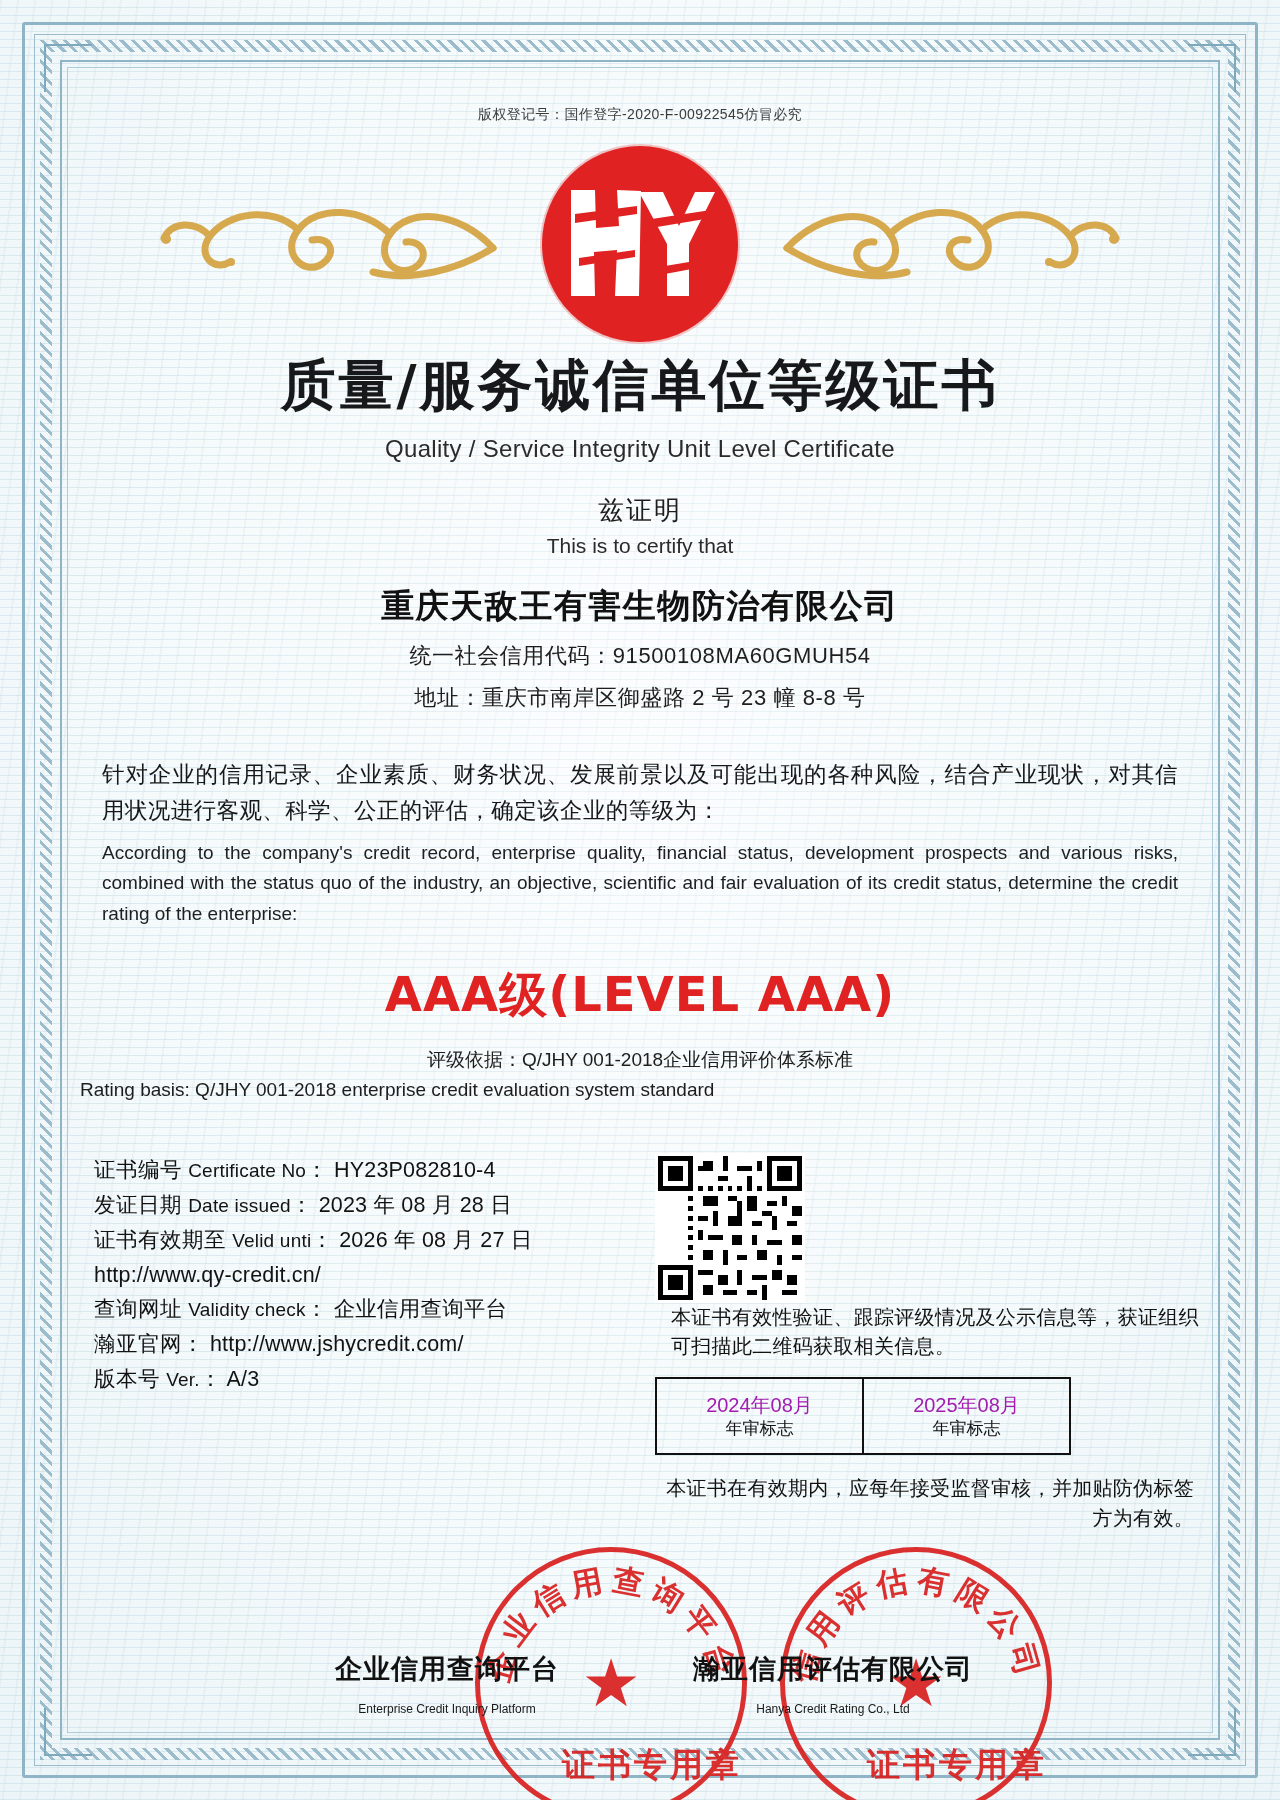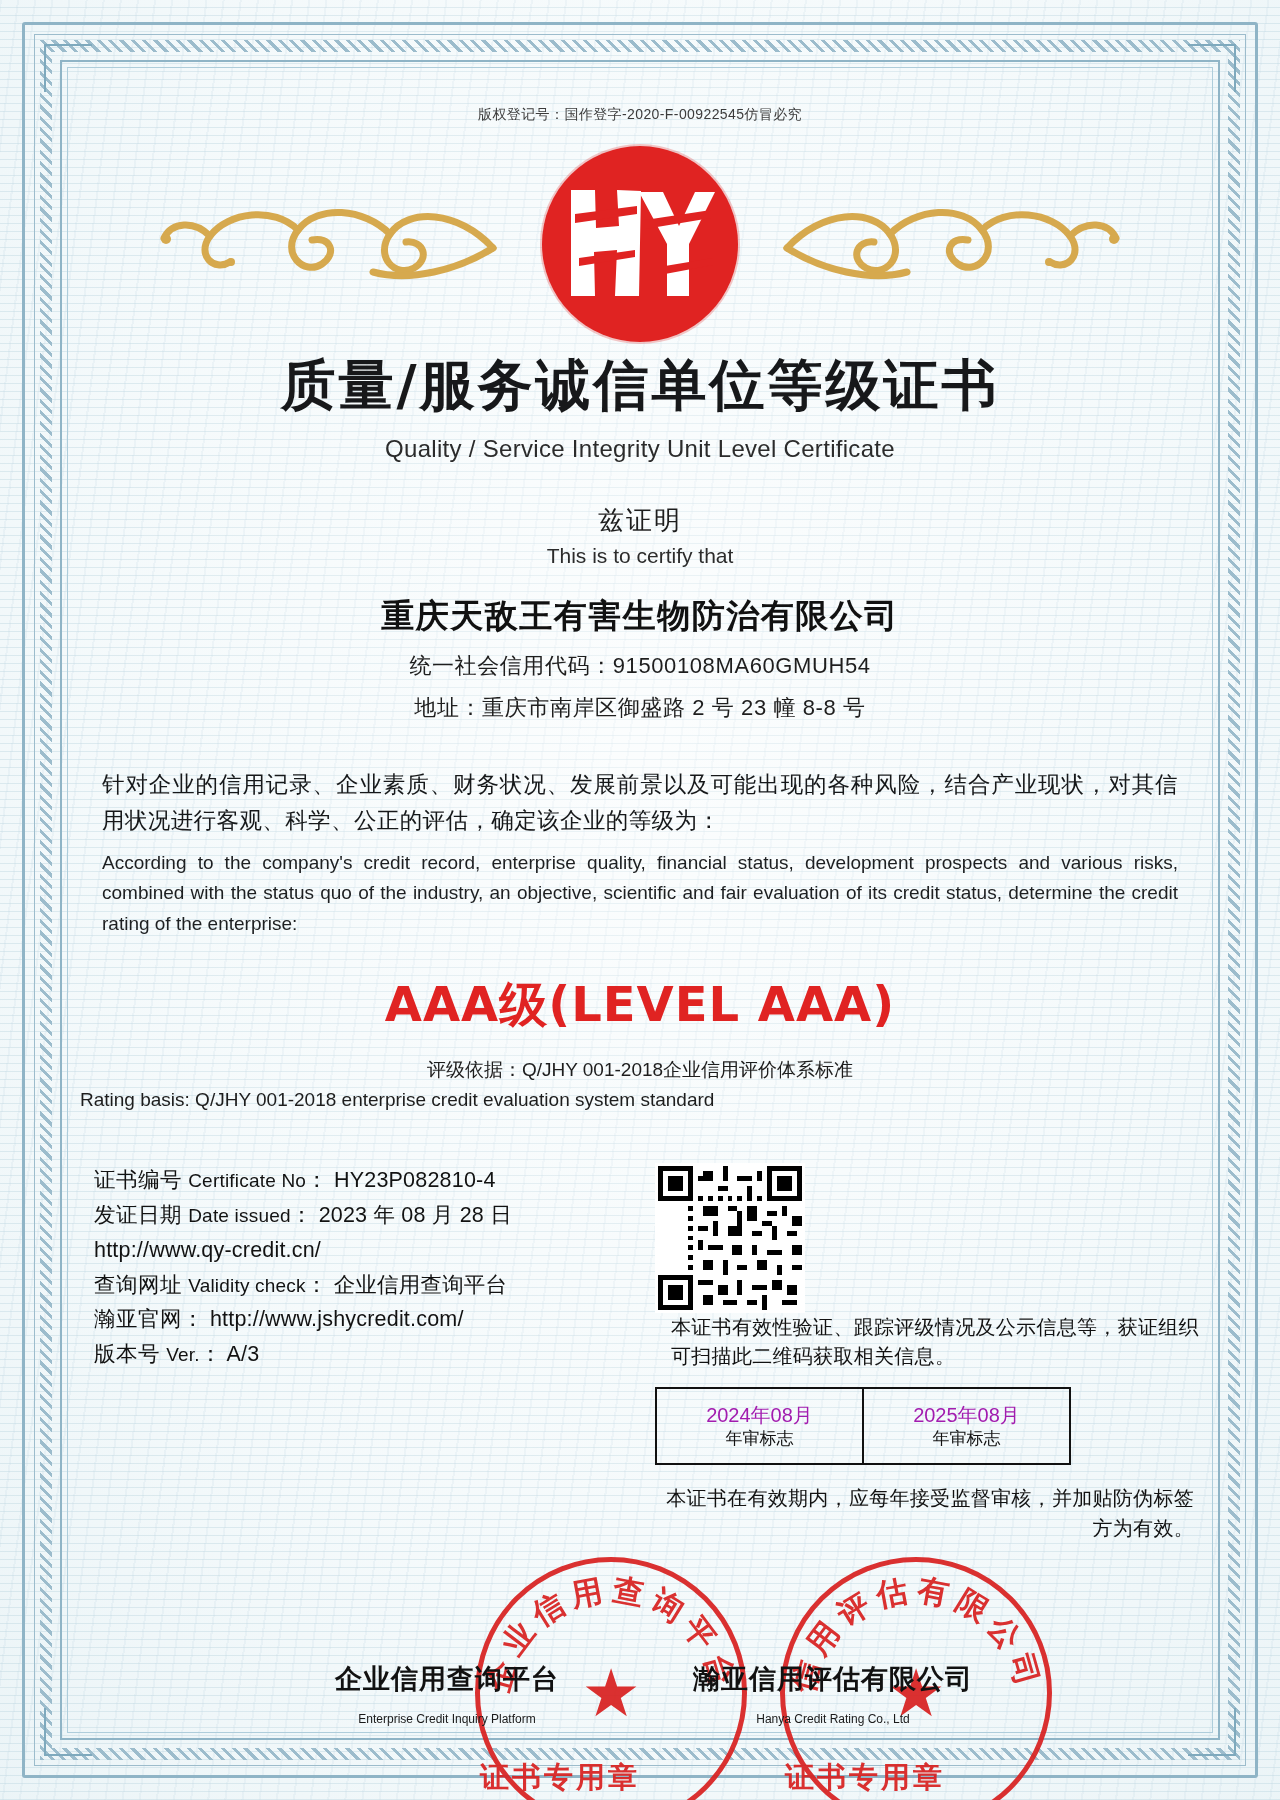--- a/index.html
+++ b/index.html
@@ -160,21 +160,21 @@
     text-align: center;
     font-size: 24px;
     color: #2b2b2b;
     margin-top: 12px;
     letter-spacing: 0.3px;
   }
   .certify-cn {
     text-align: center;
     font-size: 26px;
     color: #1d1d1d;
-    margin-top: 40px;
+    margin-top: 30px;
     letter-spacing: 2px;
   }
   .certify-en {
     text-align: center;
     font-size: 21px;
     color: #2b2b2b;
     margin-top: 6px;
   }
   .company-name {
     text-align: center;
@@ -337,23 +337,23 @@
   .seal .arc-text {
     position: absolute;
     left: 0; top: 0;
     width: 100%; height: 100%;
   }
   .seal .bottom-text {
     position: absolute;
     left: 0;
     bottom: 26px;
     width: 100%;
-    text-align: left;
+    text-align: right;
     color: #d8201f;
-    font-size: 29px;
+    font-size: 33px;
     font-weight: bold;
     letter-spacing: 3px;
   }
 
   .org-names {
     position: absolute;
     left: 0;
     top: 104px;
     width: 100%;
     display: flex;
@@ -480,20 +480,25 @@
       <div class="details-left">
         <div class="detail-line">
           <span class="lbl-cn">证书编号</span>
           <span class="lbl-en">Certificate No</span><span>：</span>
           <span>HY23P082810-4</span>
         </div>
         <div class="detail-line">
           <span class="lbl-cn">发证日期</span>
           <span class="lbl-en">Date issued</span><span>：</span>
           <span>2023 年 08 月 28 日</span>
+        </div>
+        <div class="detail-line">
+          <span class="lbl-cn">证书有效期至</span>
+          <span class="lbl-en">Velid unti</span><span>：</span>
+          <span>2026 年 08 月 27 日</span>
         </div>
         <div class="detail-line">http://www.qy-credit.cn/</div>
         <div class="detail-line">
           <span class="lbl-cn">查询网址</span>
           <span class="lbl-en">Validity check</span><span>：</span>
           <span>企业信用查询平台</span>
         </div>
         <div class="detail-line">
           <span class="lbl-cn">瀚亚官网</span><span>：</span>
           <span>http://www.jshycredit.com/</span>

